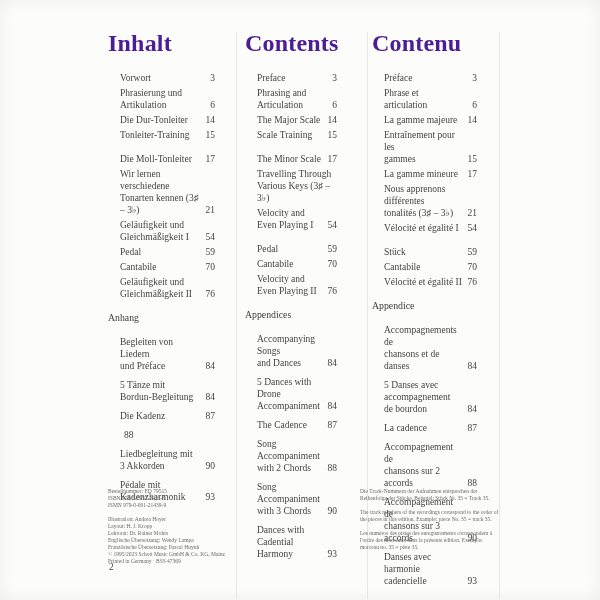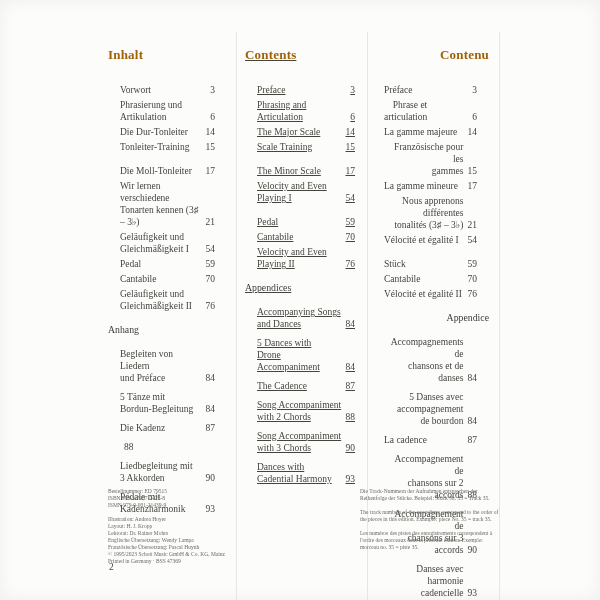--- a/index.html
+++ b/index.html
@@ -7,25 +7,25 @@
     position:relative; width:600px; height:600px; margin:0 auto;
     background:#fcfcfa;
     box-shadow: inset 0 0 18px rgba(0,0,0,0.06);
     font-family:"Liberation Serif","DejaVu Serif",serif;
     color:#45443f;
     overflow:hidden;
   }
   .toc { position:absolute; left:108px; top:32px; width:392px; display:flex; }
   .col { box-sizing:border-box; border-right:1px solid #e7e6e2; min-height:428px; }
   .col-0 { width:129px; padding-right:9px; }
-  .col-1 { width:131px; padding-right:0; padding-left:8px;text-decoration:underline; }
-  .col-2 { width:132px; padding-right:10px; padding-left:4px;text-align:right; }
+  .col-1 { width:131px; padding-right:18px; padding-left:8px; }
+  .col-2 { width:132px; padding-right:10px; padding-left:4px; }
   .col-title {
-    font-size:13px; font-weight:bold; color:#a16207;
-    line-height:22px; margin-bottom:18px; letter-spacing:0.2px;margin-top:12px;
+    font-size:24px; font-weight:bold; color:#4c1d95;
+    line-height:22px; margin-bottom:18px; letter-spacing:0.2px;
   }
   .group { margin:12px; }
   .group + .group { margin-top:8px; }
   .entry {
     display:flex; justify-content:space-between; align-items:flex-end;
     font-size:9.5px; line-height:12px; margin-bottom:3px;
   }
   .group.wide .entry { margin-bottom:7px; }
   .entry .t { white-space:pre-line; }
   .entry .p { margin-left:4px; flex:none; }
@@ -154,20 +154,25 @@
             <span class="t">Scale Training</span>
             <span class="p">15</span>
           </div>
         </div>
         <div class="group">
           <div class="entry">
             <span class="t">The Minor Scale</span>
             <span class="p">17</span>
           </div>
           <div class="entry">
+            <span class="t">Travelling Through
+Various Keys (3♯ – 3♭)</span>
+            <span class="p"></span>
+          </div>
+          <div class="entry">
             <span class="t">Velocity and Even Playing I</span>
             <span class="p">54</span>
           </div>
         </div>
         <div class="group">
           <div class="entry">
             <span class="t">Pedal</span>
             <span class="p">59</span>
           </div>
           <div class="entry">
@@ -221,21 +226,21 @@
           <div class="entry">
             <span class="t">Phrase et
 articulation</span>
             <span class="p">6</span>
           </div>
           <div class="entry">
             <span class="t">La gamme majeure</span>
             <span class="p">14</span>
           </div>
           <div class="entry">
-            <span class="t">Französische pour les
+            <span class="t">Entraînement pour les
 gammes</span>
             <span class="p">15</span>
           </div>
           <div class="entry">
             <span class="t">La gamme mineure</span>
             <span class="p">17</span>
           </div>
           <div class="entry">
             <span class="t">Nous apprenons différentes
 tonalités (3♯ – 3♭)</span>

